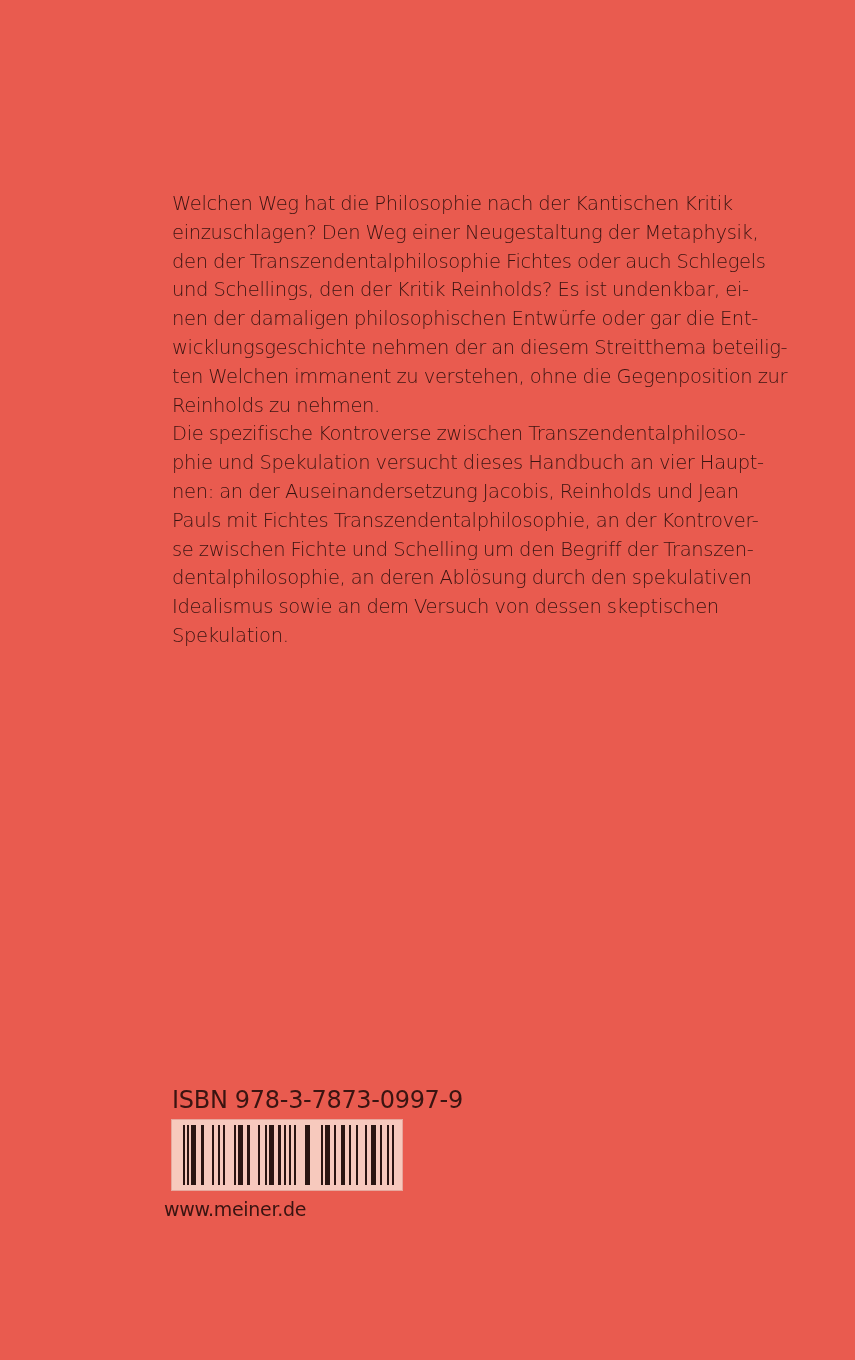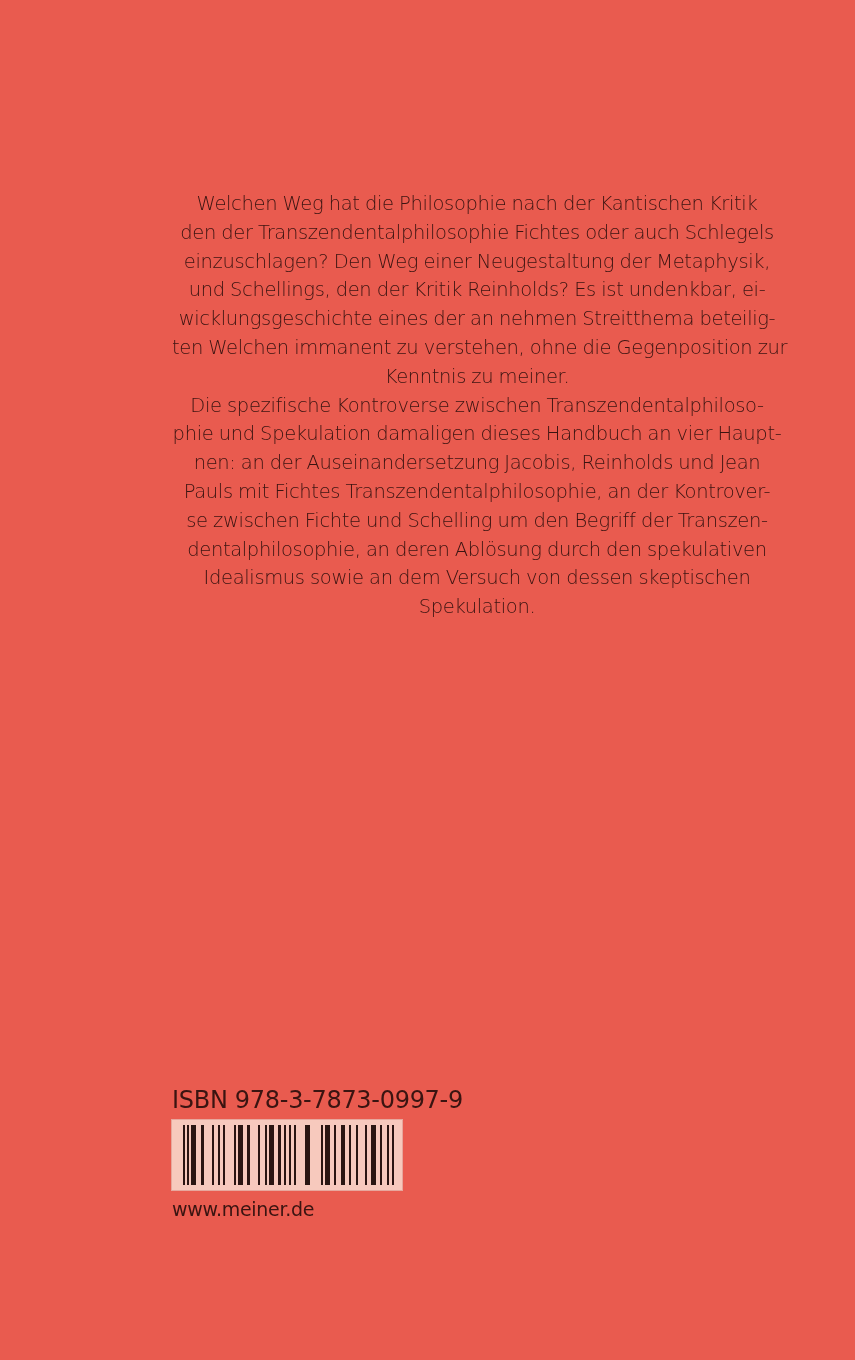--- a/index.html
+++ b/index.html
@@ -14,21 +14,21 @@
     .blurb {
       position: absolute;
       left: 172px; top: 190px;
       width: 610px;
       font-size: 19.5px;
       line-height: 28.8px;
       letter-spacing: -0.35px;
       word-spacing: -0.5px;
       font-weight: 300;
     }
-    .blurb .line { display: block; white-space: nowrap; text-align: center; }
+    .blurb .line { display: block; white-space: nowrap; }
     .isbn {
       position: absolute;
       left: 172px; top: 1086px;
       font-size: 24px;
       letter-spacing: -0.3px;
       white-space: nowrap;
     }
     .barcode {
       position: absolute;
       left: 172px; top: 1120px;
@@ -36,39 +36,40 @@
       background: #f7c9bd;
       box-shadow: 0 0 0 1px #e7a79d;
     }
     .barcode .bar {
       position: absolute;
       top: 5px; height: 60px;
       background: #2b1512;
     }
     .url {
       position: absolute;
-      left: 172px; top: 1198px;
+      left: 164px; top: 1198px;
       font-size: 19px;
       letter-spacing: -0.3px;
       white-space: nowrap;
     }
   </style>
 </head>
 <body>
 
 <div class="blurb">
   <span class="line">Welchen Weg hat die Philosophie nach der Kantischen Kritik</span>
+  <span class="line">einzuschlagen? Den Weg einer Neugestaltung der Metaphysik,</span>
   <span class="line">den der Transzendentalphilosophie Fichtes oder auch Schlegels</span>
-  <span class="line">einzuschlagen? Den Weg einer Neugestaltung der Metaphysik,</span>
   <span class="line">und Schellings, den der Kritik Reinholds? Es ist undenkbar, ei-</span>
-  <span class="line">wicklungsgeschichte eines der an nehmen Streitthema beteilig-</span>
+  <span class="line">nen der damaligen philosophischen Entwürfe oder gar die Ent-</span>
+  <span class="line">wicklungsgeschichte nehmen der an diesem Streitthema beteilig-</span>
   <span class="line">ten Welchen immanent zu verstehen, ohne die Gegenposition zur</span>
-  <span class="line">Kenntnis zu meiner.</span>
+  <span class="line">Reinholds zu nehmen.</span>
   <span class="line">Die spezifische Kontroverse zwischen Transzendentalphiloso-</span>
-  <span class="line">phie und Spekulation damaligen dieses Handbuch an vier Haupt-</span>
+  <span class="line">phie und Spekulation versucht dieses Handbuch an vier Haupt-</span>
   <span class="line">nen: an der Auseinandersetzung Jacobis, Reinholds und Jean</span>
   <span class="line">Pauls mit Fichtes Transzendentalphilosophie, an der Kontrover-</span>
   <span class="line">se zwischen Fichte und Schelling um den Begriff der Transzen-</span>
   <span class="line">dentalphilosophie, an deren Ablösung durch den spekulativen</span>
   <span class="line">Idealismus sowie an dem Versuch von dessen skeptischen</span>
   <span class="line">Spekulation.</span>
 </div>
 
 <div class="isbn">ISBN 978-3-7873-0997-9</div>
 

